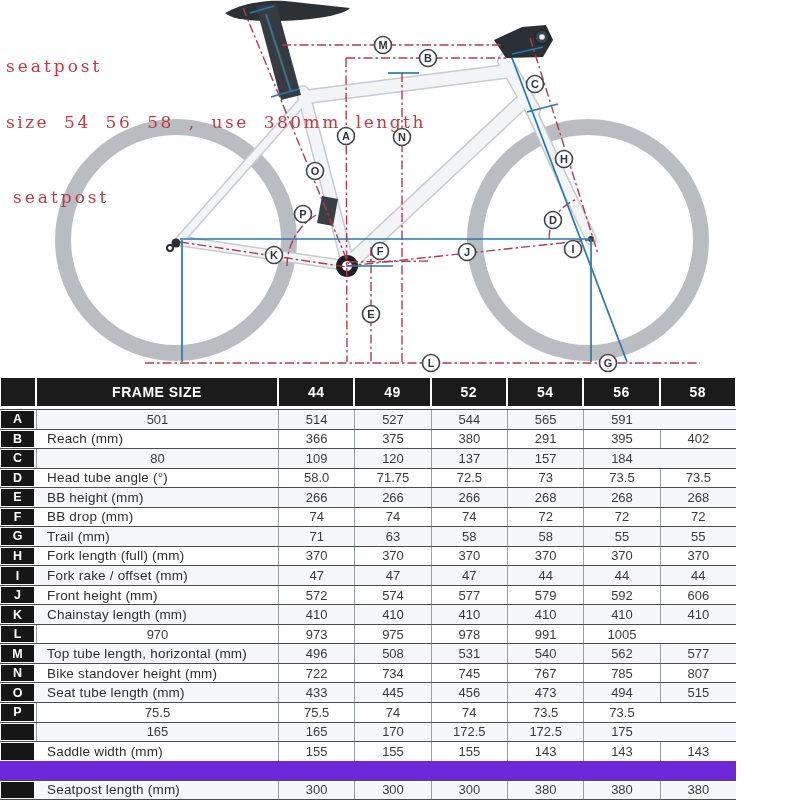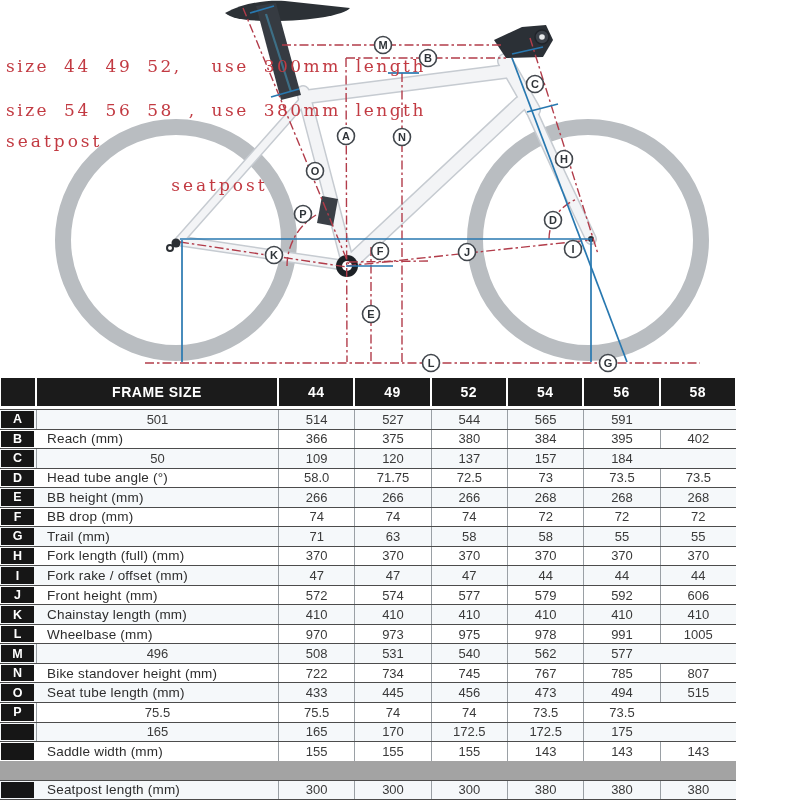--- a/index.html
+++ b/index.html
@@ -6,35 +6,35 @@
   #stage{position:relative;width:800px;height:800px;background:#fff;overflow:hidden;
          font-family:"Liberation Sans",sans-serif;}
 
   
   #diagram{position:absolute;left:0;top:0;width:800px;height:376px;}
   #geo-svg{position:absolute;left:0;top:0;}
 
   .note{position:absolute;left:6px;color:#c23a42;font-family:"DejaVu Serif",serif;
         font-size:17px;line-height:25px;letter-spacing:2.5px;word-spacing:7px;white-space:pre;}
   #note-1{top:4px;}
-  #note-2{top:48px;text-align:center;}
+  #note-2{top:60px;}
   .note .l2{letter-spacing:3px;}
   #note-2 .l2{padding-left:7px;}
 
   .tube-out{stroke:#c6cbd1;fill:none;stroke-linecap:round;}
   .tube-in{stroke:#f3f4f6;fill:none;stroke-linecap:round;}
   .redline{stroke:#b23c4a;stroke-width:1.4;fill:none;stroke-dasharray:9 3 2.5 3;}
   .blueline{stroke:#2878b0;stroke-width:1.7;fill:none;}
   .marker-circle{fill:#fff;stroke:#41464c;stroke-width:1.6;}
   .marker-text{fill:#2e3338;font-size:11px;font-weight:bold;text-anchor:middle;
                font-family:"Liberation Sans",sans-serif;}
 
   
   #geo-table{position:absolute;left:0;top:376px;width:736px;height:424px;
-             display:flex;flex-direction:column;background:#a3a3a3;}
+             display:flex;flex-direction:column;background:#6d28d9;}
   .t-row{display:grid;grid-template-columns:36px 242px repeat(6,1fr);}
   #header-row{height:33px;flex:0 0 33px;background:#fff;}
   #header-row .hcell{background:#1b1b1b;color:#fff;font-weight:bold;font-size:14px;
         display:flex;align-items:center;justify-content:center;margin:2px 1px 3px 1px;
         letter-spacing:.5px;}
   #table-body{flex:1;display:flex;flex-direction:column;}
   #table-body .t-row{flex:1;border-top:1px solid #4c4c4c;background:#fff;}
   #table-body .t-row:nth-child(odd){background:#f5f8fa;}
   #table-body .t-row:last-child{border-bottom:1px solid #4c4c4c;margin-top:19px;}
   .letter-cell{background:#161616;color:#fff;font-weight:bold;font-size:12.5px;
@@ -164,21 +164,20 @@
           <circle cx="371" cy="314" r="8.5" class="marker-circle"></circle>
           <text x="371" y="317.8" class="marker-text">E</text>
           <circle cx="431" cy="363" r="8.5" class="marker-circle"></circle>
           <text x="431" y="366.8" class="marker-text">L</text>
           <circle cx="608" cy="363" r="8.5" class="marker-circle"></circle>
           <text x="608" y="366.8" class="marker-text">G</text>
         </g>
     </svg>
 
     <div id="note-1" class="note">
-      <div class="l1">size 44 49 52,  use 300mm length</div>
       <div class="l2">seatpost</div>
     </div>
     <div id="note-2" class="note">
       <div class="l1">size 54 56 58 , use 380mm length</div>
       <div class="l2">seatpost</div>
     </div>
   </div>
 
   <div id="geo-table">
     <div id="header-row" class="t-row">
@@ -200,27 +199,27 @@
           <div class="value-cell">544</div>
           <div class="value-cell">565</div>
           <div class="value-cell">591</div>
         </div>
         <div class="t-row">
           <div class="letter-cell">B</div>
           <div class="label-cell">Reach (mm)</div>
           <div class="value-cell">366</div>
           <div class="value-cell">375</div>
           <div class="value-cell">380</div>
-          <div class="value-cell">384</div>
+          <div class="value-cell">291</div>
           <div class="value-cell">395</div>
           <div class="value-cell">402</div>
         </div>
         <div class="t-row">
           <div class="letter-cell">C</div>
-          <div class="value-cell">50</div>
+          <div class="value-cell">80</div>
           <div class="value-cell">109</div>
           <div class="value-cell">120</div>
           <div class="value-cell">137</div>
           <div class="value-cell">157</div>
           <div class="value-cell">184</div>
         </div>
         <div class="t-row">
           <div class="letter-cell">D</div>
           <div class="label-cell">Head tube angle (°)</div>
           <div class="value-cell">58.0</div>
@@ -295,30 +294,30 @@
           <div class="label-cell">Chainstay length (mm)</div>
           <div class="value-cell">410</div>
           <div class="value-cell">410</div>
           <div class="value-cell">410</div>
           <div class="value-cell">410</div>
           <div class="value-cell">410</div>
           <div class="value-cell">410</div>
         </div>
         <div class="t-row">
           <div class="letter-cell">L</div>
-          <div class="label-cell">Wheelbase (mm)</div>
           <div class="value-cell">970</div>
           <div class="value-cell">973</div>
           <div class="value-cell">975</div>
           <div class="value-cell">978</div>
           <div class="value-cell">991</div>
           <div class="value-cell">1005</div>
         </div>
         <div class="t-row">
           <div class="letter-cell">M</div>
+          <div class="label-cell">Top tube length, horizontal (mm)</div>
           <div class="value-cell">496</div>
           <div class="value-cell">508</div>
           <div class="value-cell">531</div>
           <div class="value-cell">540</div>
           <div class="value-cell">562</div>
           <div class="value-cell">577</div>
         </div>
         <div class="t-row">
           <div class="letter-cell">N</div>
           <div class="label-cell">Bike standover height (mm)</div>

